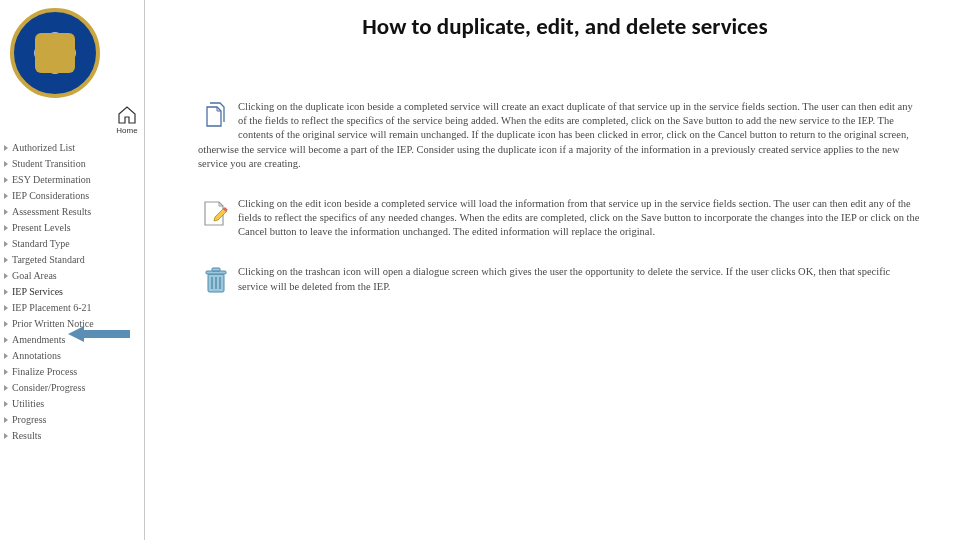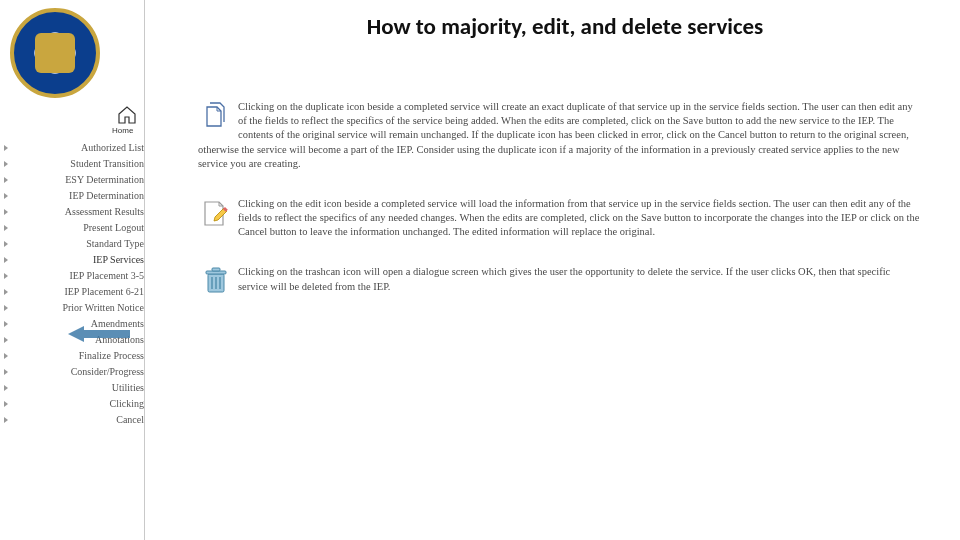--- a/index.html
+++ b/index.html
@@ -38,20 +38,21 @@
     height: 40px;
     background: #C9A63F;
     border-radius: 6px;
     display: block;
   }
   .home-block {
     position: absolute;
     top: 106px;
     left: 112px;
     width: 30px;
+    text-align: center;
   }
   .home-icon svg { display: block; margin: 0 auto; }
   .home-label {
     font-size: 8px;
     color: #333;
     margin-top: 2px;
     font-family: "Segoe UI", Arial, sans-serif;
   }
   .nav {
     list-style: none;
@@ -59,21 +60,20 @@
     padding: 0 0 0 4px;
   }
   .nav li {
     position: relative;
     font-size: 10px;
     line-height: 1.0;
     color: #555;
     padding: 3.0px 0 3.0px 8px;
     font-family: "Times New Roman", serif;
     cursor: pointer;
-    text-align: right;
   }
   .nav li::before {
     content: "";
     position: absolute;
     left: 0;
     top: 50%;
     transform: translateY(-50%);
     width: 0; height: 0;
     border-top: 3px solid transparent;
     border-bottom: 3px solid transparent;
@@ -138,47 +138,48 @@
         <path d="M2 8 L10 1 L18 8 L18 17 L12 17 L12 11 L8 11 L8 17 L2 17 Z" fill="none" stroke="#333" stroke-width="1.2"></path>
       </svg>
     </span>
     <div class="home-label">Home</div>
   </div>
 
   <ul class="nav">
       <li>Authorized List</li>
       <li>Student Transition</li>
       <li>ESY Determination</li>
-      <li>IEP Determination</li>
+      <li>IEP Considerations</li>
       <li>Assessment Results</li>
-      <li>Present Logout</li>
+      <li>Present Levels</li>
       <li>Standard Type</li>
+      <li>Targeted Standard</li>
+      <li>Goal Areas</li>
       <li data-highlight="true">IEP Services</li>
-      <li>IEP Placement 3-5</li>
       <li>IEP Placement 6-21</li>
       <li>Prior Written Notice</li>
       <li>Amendments</li>
       <li>Annotations</li>
       <li>Finalize Process</li>
       <li>Consider/Progress</li>
       <li>Utilities</li>
-      <li>Clicking</li>
-      <li>Cancel</li>
+      <li>Progress</li>
+      <li>Results</li>
     </ul>
 </div>
 
 <span class="arrow-indicator">
   <svg width="62" height="16" viewBox="0 0 62 16">
     <defs></defs>
     <polygon points="0,8 16,0 16,4 62,4 62,12 16,12 16,16" fill="#3e7aa8" opacity="0.85"></polygon>
   </svg>
 </span>
 
 <div class="main">
-  <h1 class="page-title">How to majority, edit, and delete services</h1>
+  <h1 class="page-title">How to duplicate, edit, and delete services</h1>
 
   <div class="section">
     <span class="icon-wrap">
       <svg width="24" height="28" viewBox="0 0 24 28">
         <path d="M3 5 L13 5 L17 9 L17 24 L3 24 Z" fill="#fff" stroke="#4a6fa5" stroke-width="1.3"></path>
         <path d="M6 1 L16 1 L20 5 L20 20" fill="none" stroke="#4a6fa5" stroke-width="1.3"></path>
         <path d="M13 5 L13 9 L17 9" fill="none" stroke="#4a6fa5" stroke-width="1"></path>
       </svg>
     </span>
     <p class="indent-text">Clicking on the duplicate icon beside a completed service will create an exact duplicate of that service up in the service fields section. The user can then edit any of the fields to reflect the specifics of the service being added. When the edits are completed, click on the Save button to add the new service to the IEP. The contents of the original service will remain unchanged.

